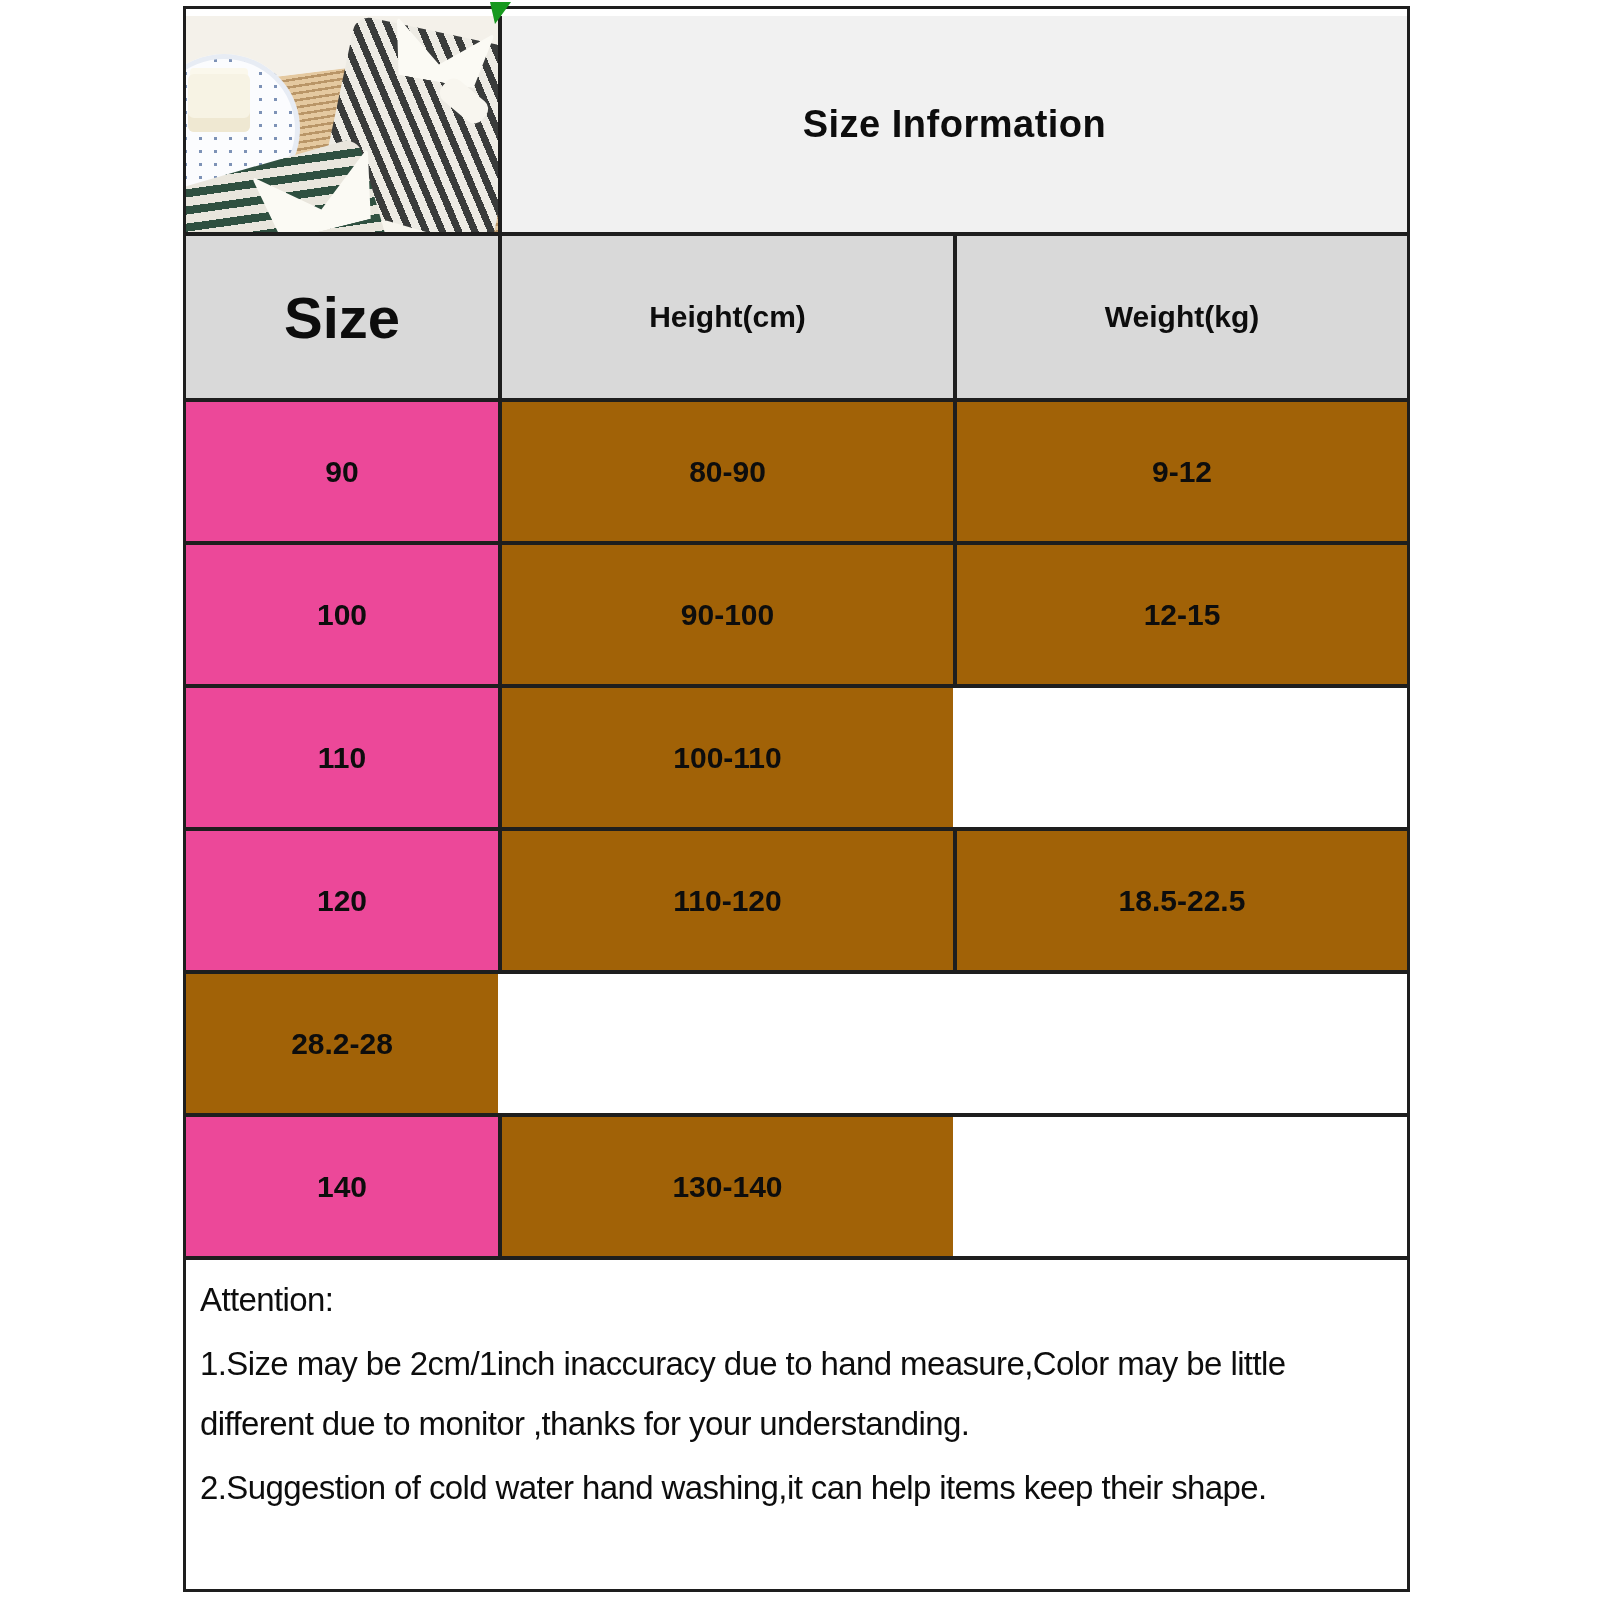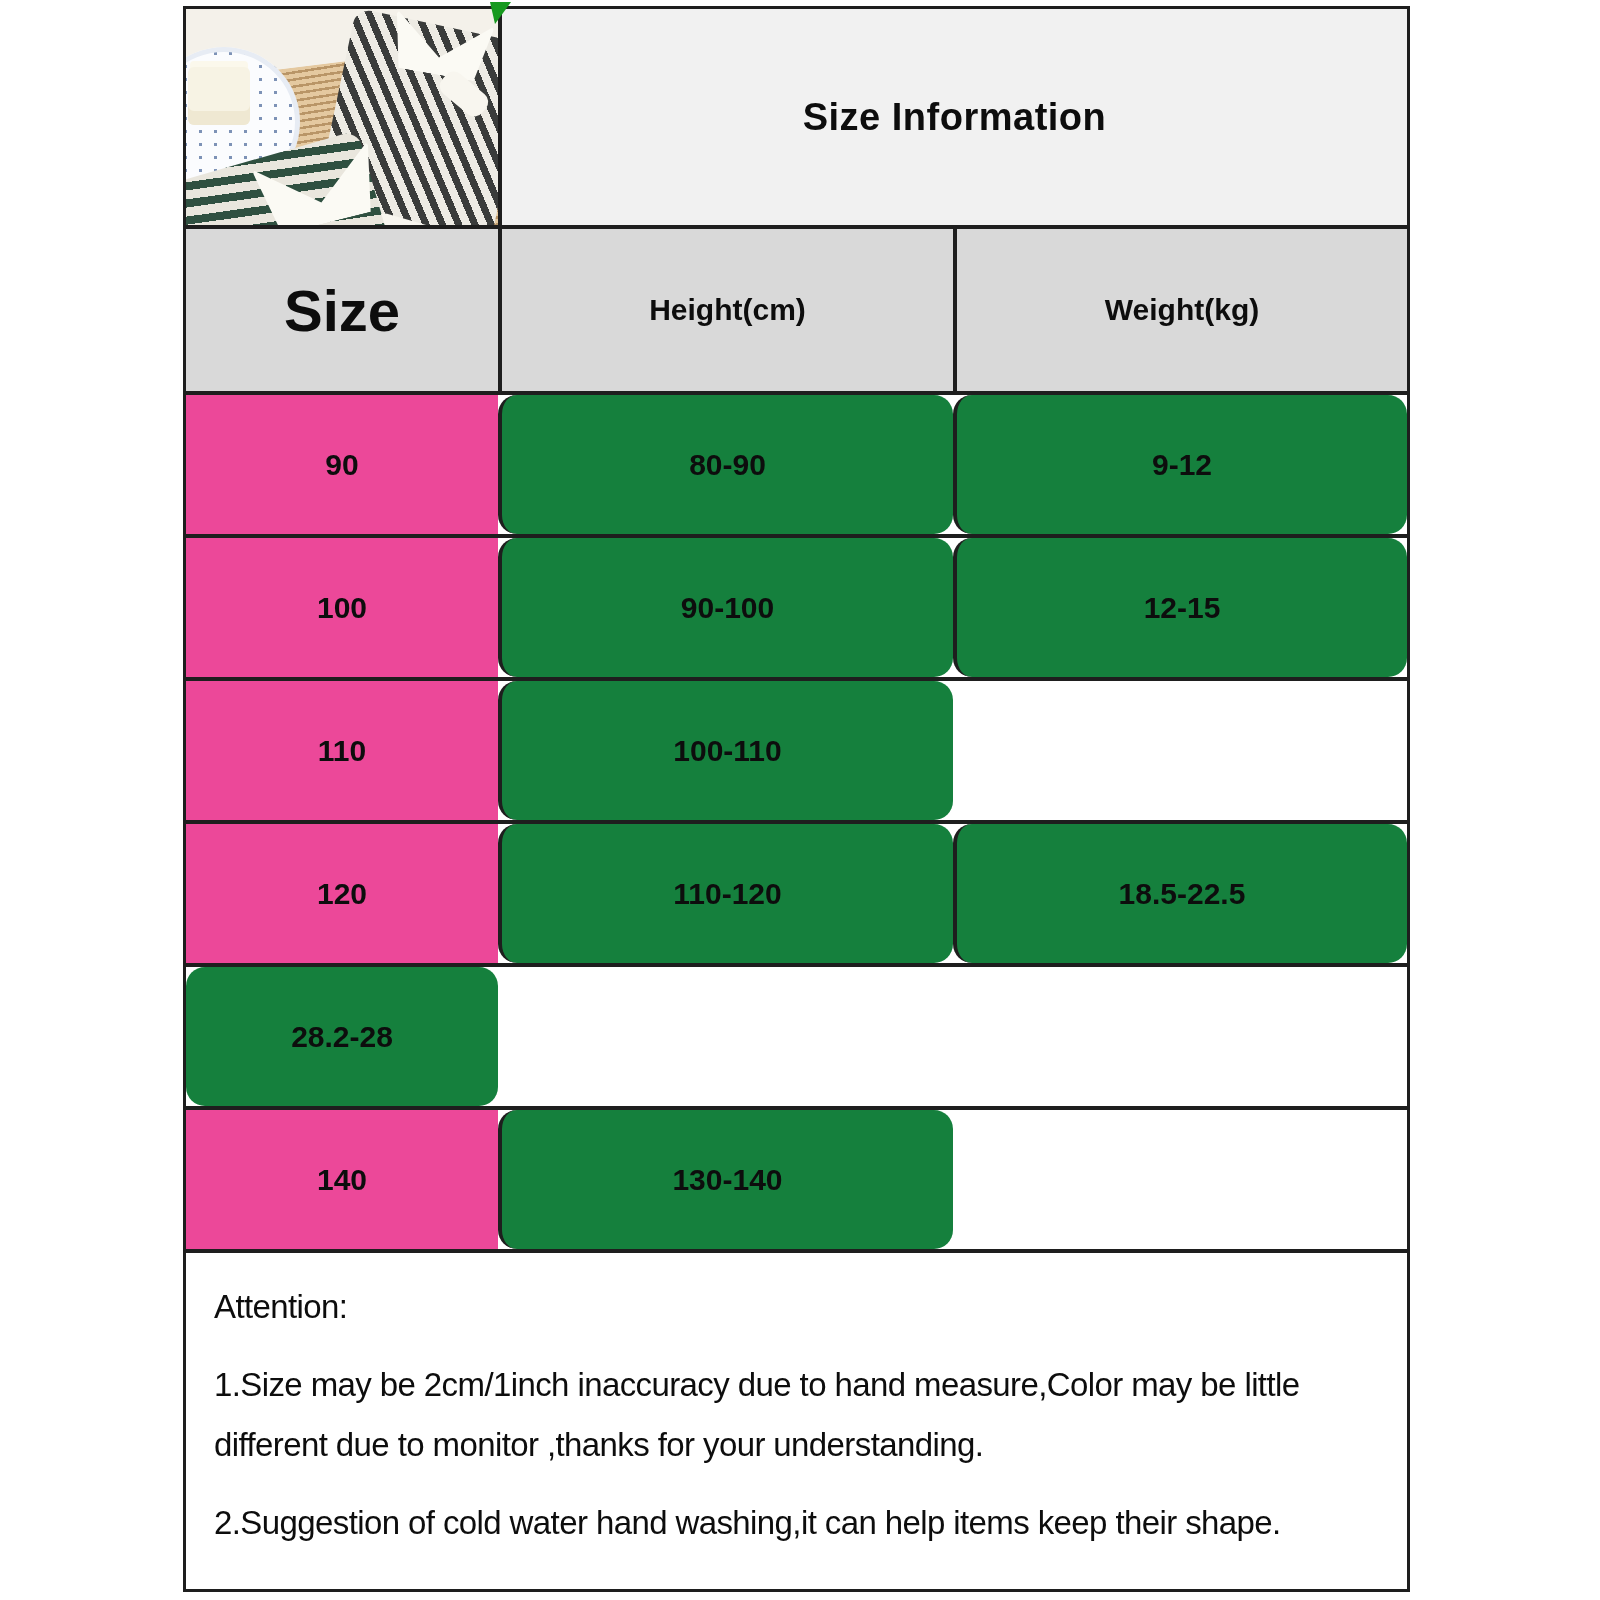--- a/index.html
+++ b/index.html
@@ -7,21 +7,21 @@
     font-family:"Liberation Sans","DejaVu Sans",sans-serif; color:#0d0d0d; }
 
   .sheet { position:absolute; left:183px; top:6px; width:1227px; height:1586px;
     border:3px solid #1e1e1e; background:#ffffff; display:flex; flex-direction:column; }
 
   
   .flag { position:absolute; top:-7px; left:304px; width:0; height:0; z-index:5;
     border-top:22px solid #17991f; border-left:5px solid transparent; border-right:16px solid transparent; }
 
   
-  .row-top { height:216px; display:grid; grid-template-columns:312px 1fr; }
+  .row-top { height:216px; display:grid; grid-template-columns:312px 1fr;margin-top:7px; }
   .title-cell { border-left:4px solid #1e1e1e; background:#f1f1f1;
     display:flex; align-items:center; justify-content:center; }
   .title-cell span { font-size:38px; font-weight:700; letter-spacing:.5px; }
 
   
   .photo { position:relative; overflow:hidden; background:#f4f1ea; }
   .mat { position:absolute; left:20px; top:50px; width:330px; height:215px;
     transform:rotate(-7deg); border-radius:18px 4px 60px 30px; background:#d9b98c;
     background-image:repeating-linear-gradient(178deg, rgba(146,106,58,.45) 0 2.5px, rgba(238,214,176,.55) 2.5px 7px); }
   .floor { position:absolute; left:-10px; top:235px; width:340px; height:80px; background:#f6f4ef; }
@@ -53,28 +53,28 @@
   .clock::after { content:""; position:absolute; left:14px; top:22px; width:16px; height:3px;
     background:#5a6b78; }
 
   
   .grid-row { display:grid; grid-template-columns:312px 455px 1fr; border-top:4px solid #1e1e1e; }
   .row-head { height:166px; background:#d9d9d9; }
   .row-data { height:143px; }
   .cell { display:flex; align-items:center; justify-content:center; }
   .cell + .cell { border-left:4px solid #1e1e1e; }
   .size-col { background:#ec4899; font-weight:700; font-size:30px; }
-  .val-col { background:#15803d; font-weight:700; font-size:30px;border-radius:19px; }
+  .val-col { background:#a16207; font-weight:700; font-size:30px; }
   .h-size { font-size:58px; font-weight:700; }
   .h-col { font-size:30px; font-weight:700; }
 
   
   .attention { flex:1; border-top:4px solid #1e1e1e; background:#ffffff;
     padding:6px 14px 0 10px; font-size:33px; line-height:1.82; letter-spacing:-0.6px; }
-  .attention p { margin:18px; }
+  .attention p { margin:4px; }
 </style>
 </head>
 <body>
 
 <div class="sheet">
   <div class="flag"></div>
 
   <div class="row-top">
     <div class="photo">
       <div class="mat"></div>

